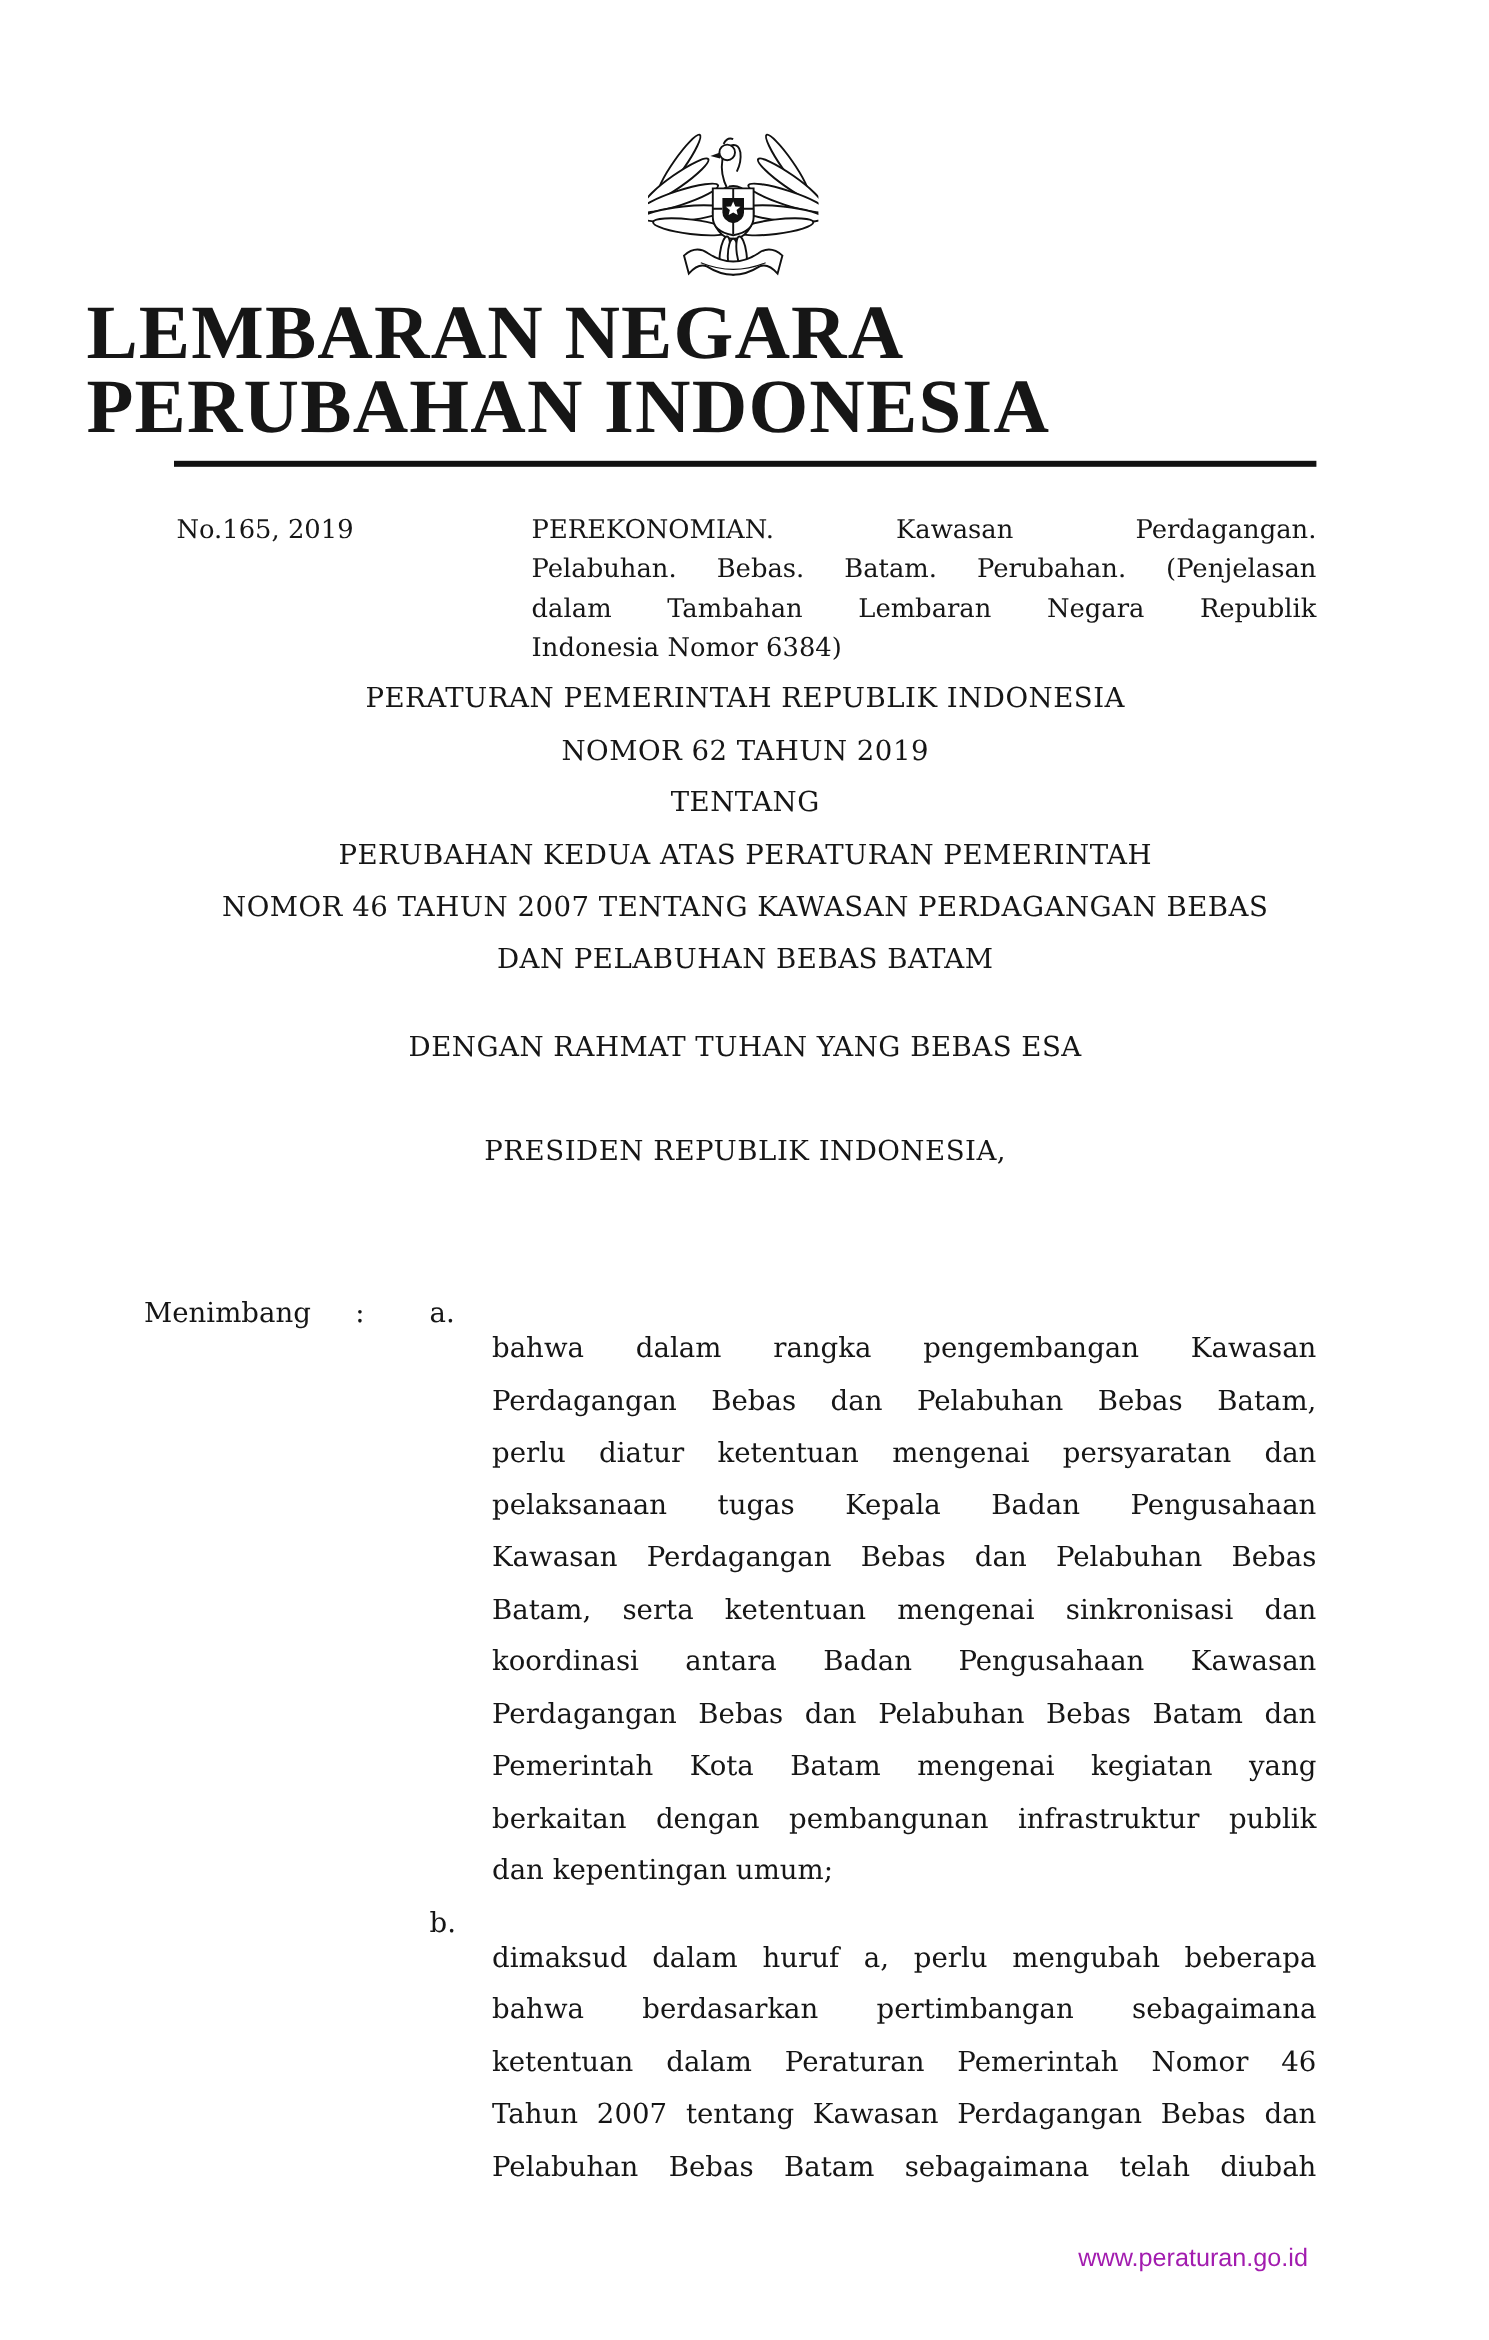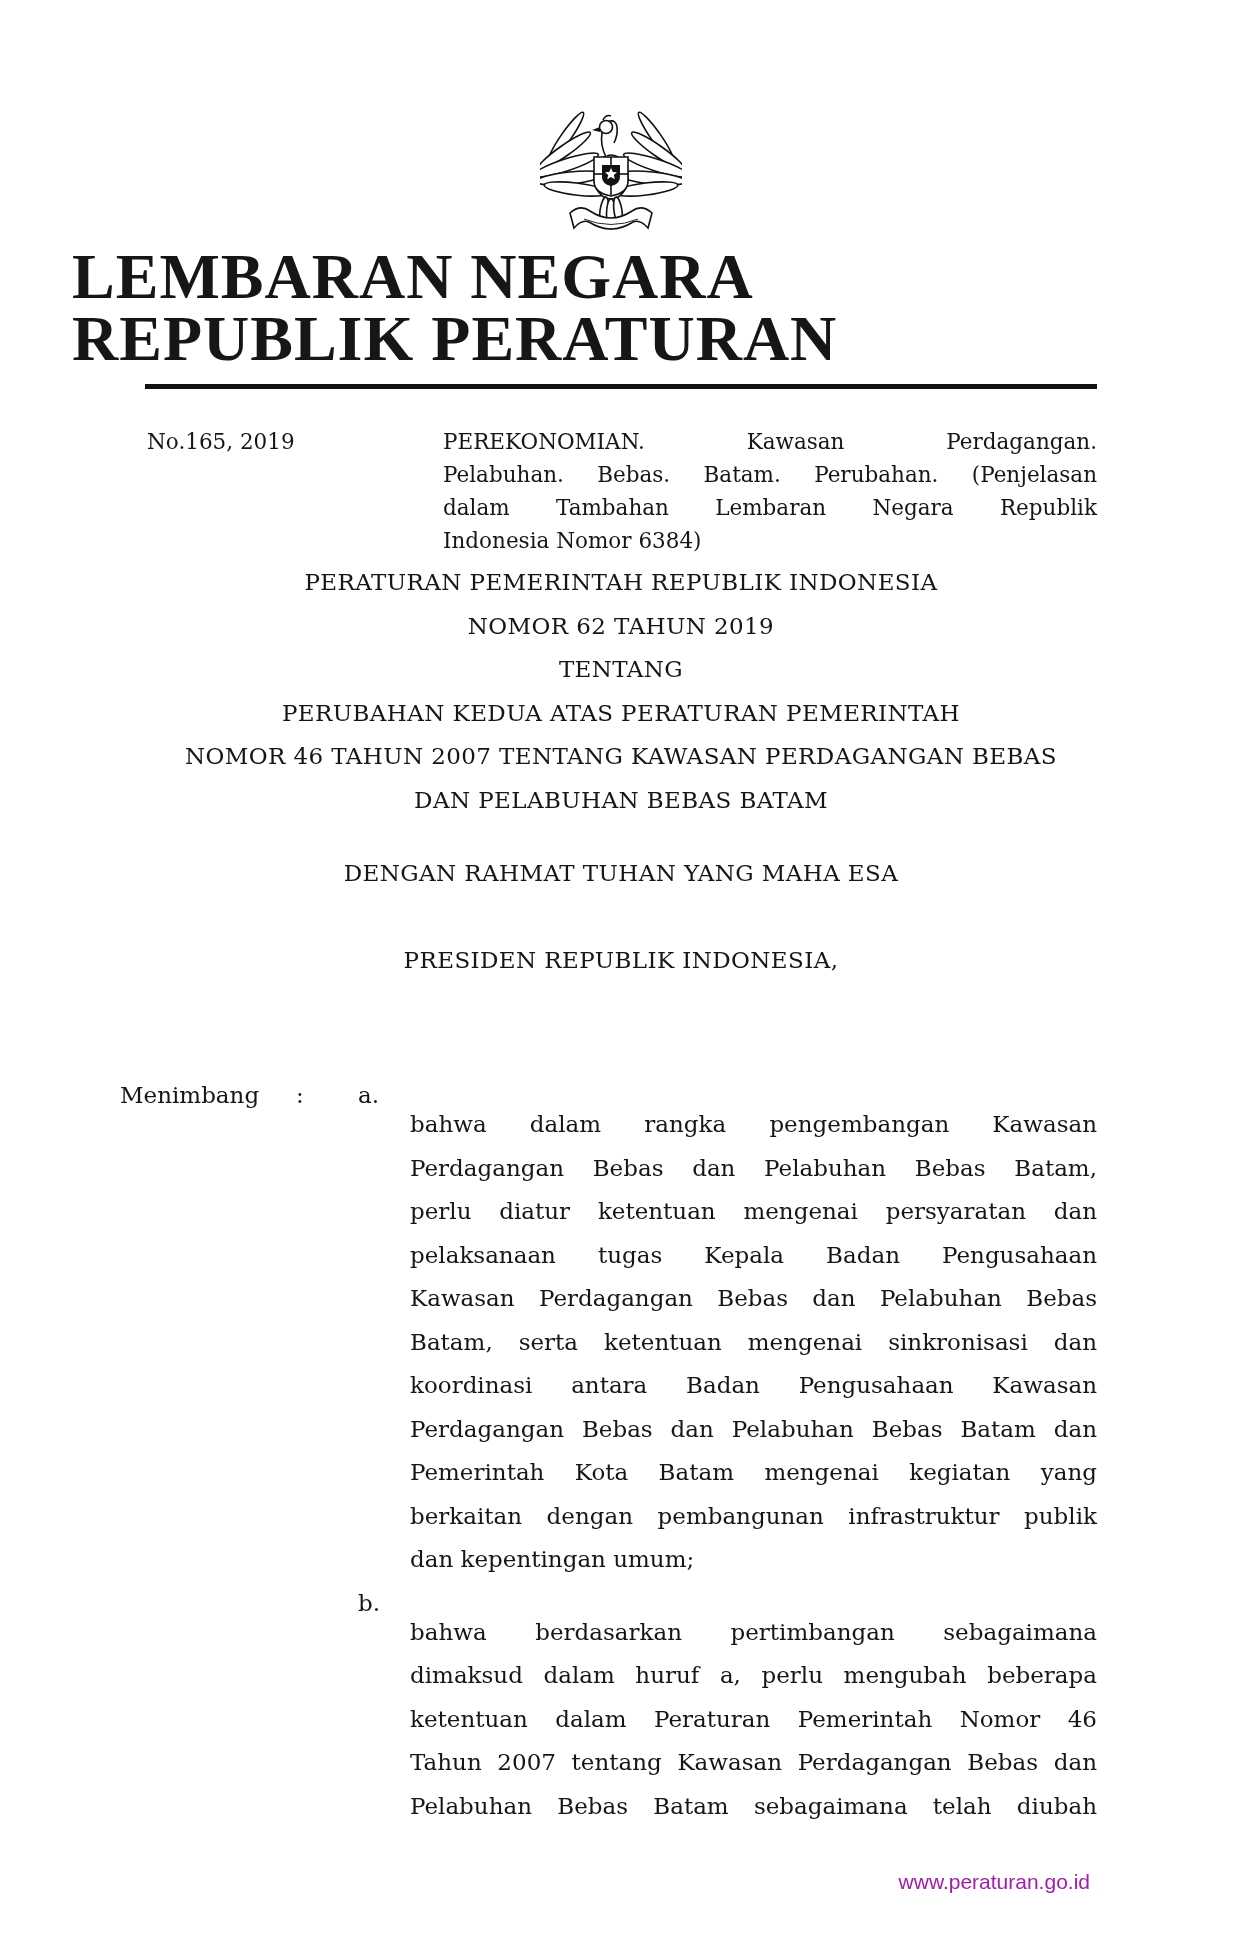--- a/index.html
+++ b/index.html
@@ -104,21 +104,21 @@
       <path d="M62,80 h18 v12 q0,7 -9,9 q-9,-2 -9,-9 z" fill="#111" stroke="none"></path>
       <path d="M71,83 l1.8,4 4.2,.3 -3.2,2.8 1,4.1 -3.8,-2.2 -3.8,2.2 1,-4.1 -3.2,-2.8 4.2,-.3 z" fill="#fff" stroke="none"></path>
 
       <path d="M30,128 Q40,119 50,126 Q71,140 92,126 Q102,119 112,128 L108,143 Q100,134 93,137 Q71,151 49,137 Q42,134 34,143 Z" fill="#fff"></path>
       <path d="M44,134 Q71,145 98,134" stroke-width="0.9"></path>
     </svg>
   </div>
 
   <div class="mast-title">
     <div>LEMBARAN NEGARA</div>
-    <div>REPUBLIK PERATURAN</div>
+    <div>PERUBAHAN INDONESIA</div>
   </div>
 
   <div class="rule"></div>
 
   <div class="mast-row">
     <div class="mast-no">No.165, 2019</div>
     <div class="mast-subject jlines">
         <div class="line">PEREKONOMIAN. Kawasan Perdagangan.</div>
         <div class="line">Pelabuhan. Bebas. Batam. Perubahan. (Penjelasan</div>
         <div class="line">dalam Tambahan Lembaran Negara Republik</div>
@@ -128,21 +128,21 @@
 
   <div class="headings">
     <div>PERATURAN PEMERINTAH REPUBLIK INDONESIA</div>
     <div>NOMOR 62 TAHUN 2019</div>
     <div>TENTANG</div>
     <div>PERUBAHAN KEDUA ATAS PERATURAN PEMERINTAH</div>
     <div>NOMOR 46 TAHUN 2007 TENTANG KAWASAN PERDAGANGAN BEBAS</div>
     <div>DAN PELABUHAN BEBAS BATAM</div>
   </div>
 
-  <div class="invocation">DENGAN RAHMAT TUHAN YANG MAHA ESA</div>
+  <div class="invocation">DENGAN RAHMAT TUHAN YANG BEBAS ESA</div>
   <div class="authority">PRESIDEN REPUBLIK INDONESIA,</div>
 
   <div class="consider">
     <div class="consider-row">
       <div class="c-label">Menimbang</div>
       <div class="c-colon">:</div>
       <div class="c-marker">a.</div>
       <div class="c-text jlines">
           <div class="line">bahwa dalam rangka pengembangan Kawasan</div>
           <div class="line">Perdagangan Bebas dan Pelabuhan Bebas Batam,</div>
@@ -155,22 +155,22 @@
           <div class="line">Pemerintah Kota Batam mengenai kegiatan yang</div>
           <div class="line">berkaitan dengan pembangunan infrastruktur publik</div>
           <div class="line last-left">dan kepentingan umum;</div>
         </div>
     </div>
     <div class="consider-row">
       <div class="c-label"></div>
       <div class="c-colon"></div>
       <div class="c-marker">b.</div>
       <div class="c-text jlines">
+          <div class="line">dimaksud dalam huruf a, perlu mengubah beberapa</div>
           <div class="line">bahwa berdasarkan pertimbangan sebagaimana</div>
-          <div class="line">dimaksud dalam huruf a, perlu mengubah beberapa</div>
           <div class="line">ketentuan dalam Peraturan Pemerintah Nomor 46</div>
           <div class="line">Tahun 2007 tentang Kawasan Perdagangan Bebas dan</div>
           <div class="line">Pelabuhan Bebas Batam sebagaimana telah diubah</div>
         </div>
     </div>
   </div>
 
   <div class="footer">www.peraturan.go.id</div>
 
 </div>

